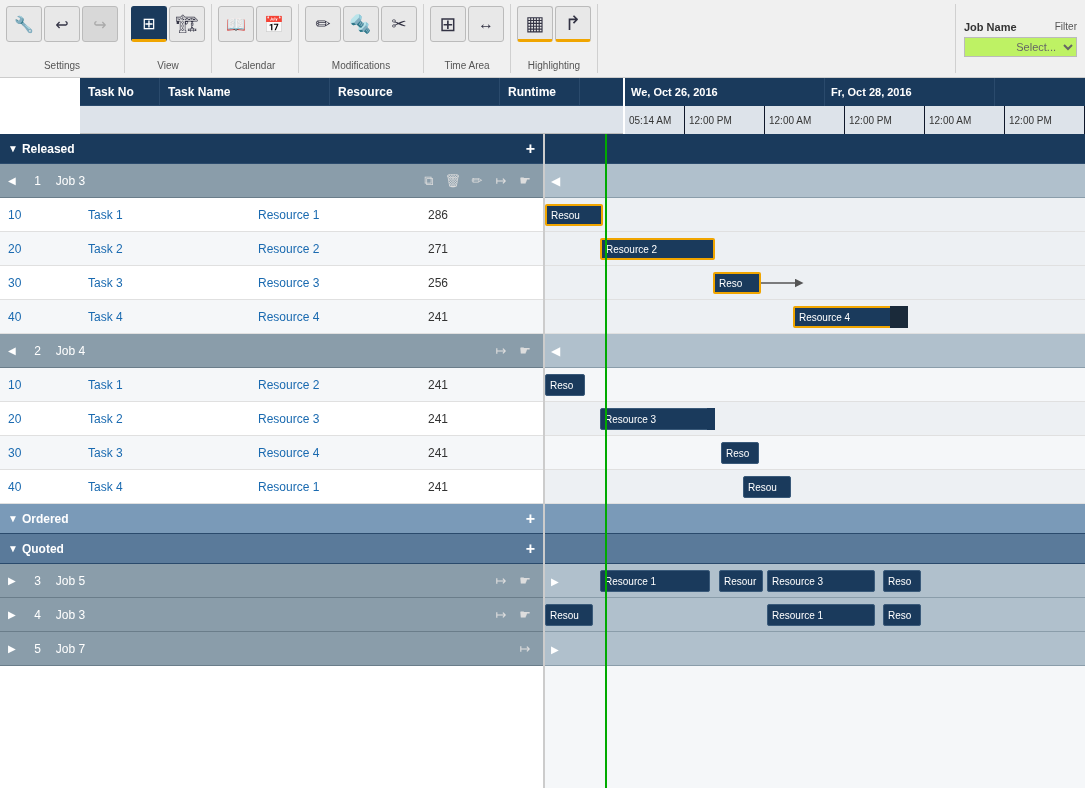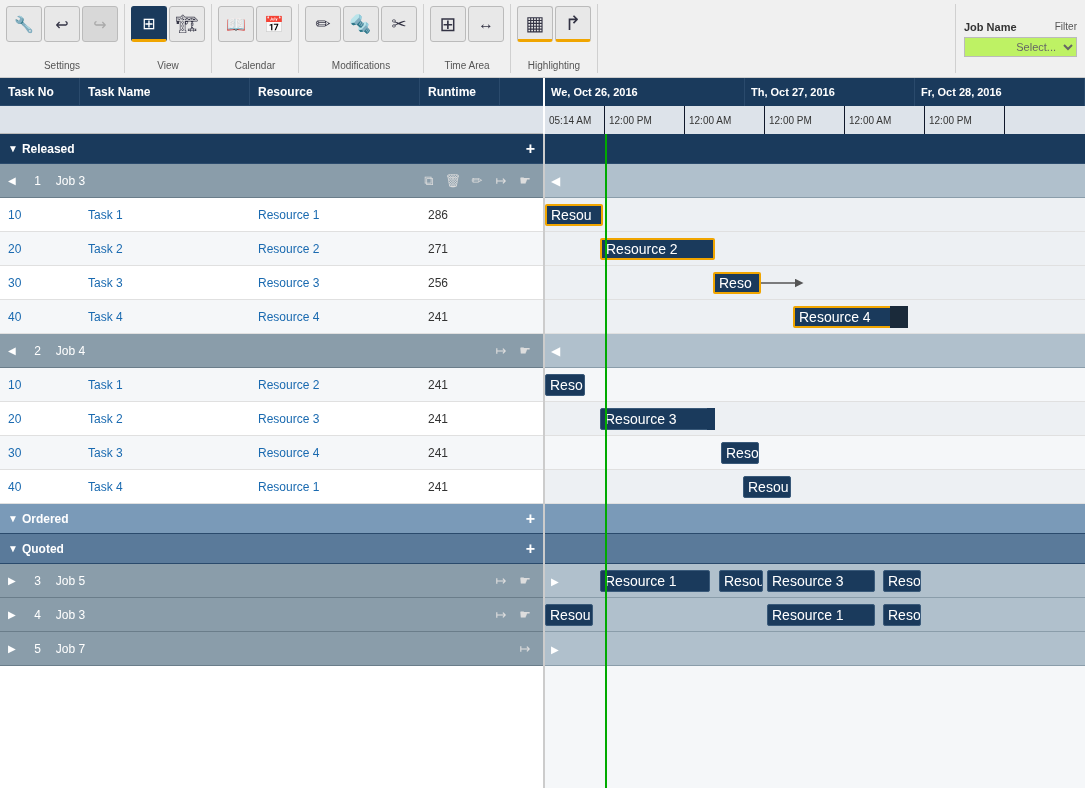--- a/index.html
+++ b/index.html
@@ -289,21 +289,21 @@
     }
     .gantt-task-row:nth-child(even) { background: #edf0f3; }
 
     
     .gantt-bar {
       position: absolute;
       height: 22px;
       top: 6px;
       background: #1a3a5c;
       color: #fff;
-      font-size: 14px;
+      font-size: 10px;
       display: flex;
       align-items: center;
       padding: 8px 4px;
       white-space: nowrap;
       overflow: hidden;
       border: 2px solid #f0a500;
       border-radius: 2px;
     }
     .gantt-bar.no-border { border: none; }
 
@@ -404,21 +404,20 @@
         <div class="col-header col-resource">Resource</div>
         <div class="col-header col-runtime">Runtime</div>
       </div>
 
       <div style="height:28px; background:#dde3ea; border-bottom:1px solid #bbb;"></div>
     </div>
 
     <div class="timeline-header" style="flex:1;">
       <div class="timeline-dates">
         <div class="timeline-date-cell" style="width:200px;">We, Oct 26, 2016</div>
-        <div class="timeline-date-cell" style="width:170px;">Th, Oct 27, 2016</div>
         <div class="timeline-date-cell" style="width:170px;">Fr, Oct 28, 2016</div>
 
       </div>
       <div class="timeline-times">
         <div class="timeline-time-cell" style="width:60px;">05:14 AM</div>
         <div class="timeline-time-cell" style="width:80px;">12:00 PM</div>
         <div class="timeline-time-cell" style="width:80px;">12:00 AM</div>
         <div class="timeline-time-cell" style="width:80px;">12:00 PM</div>
         <div class="timeline-time-cell" style="width:80px;">12:00 AM</div>
         <div class="timeline-time-cell" style="width:80px;">12:00 PM</div>

